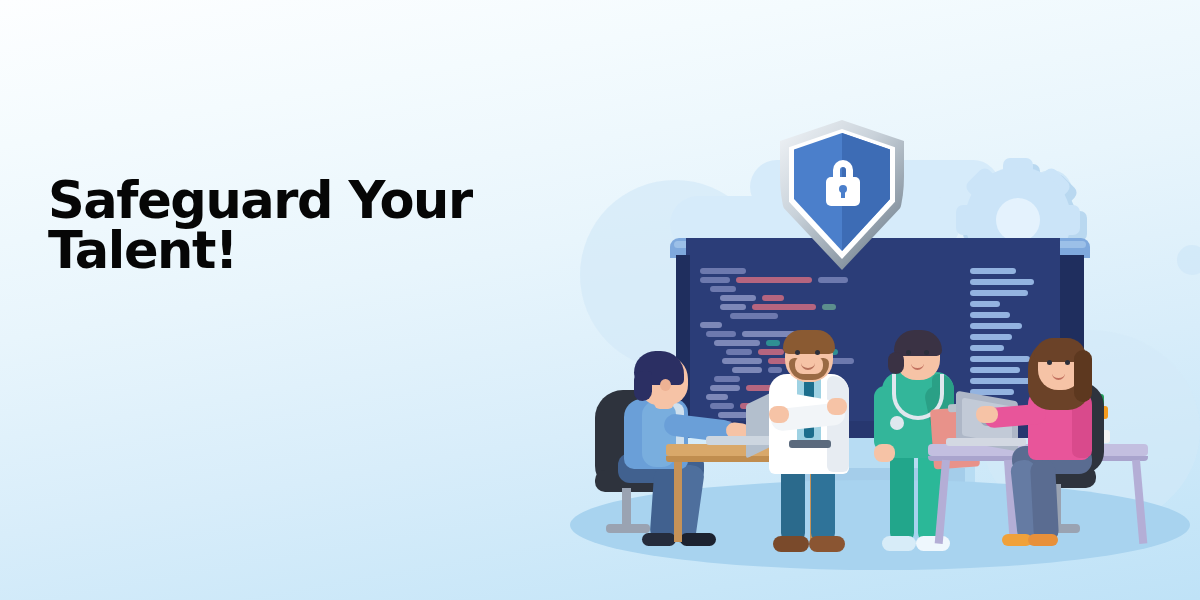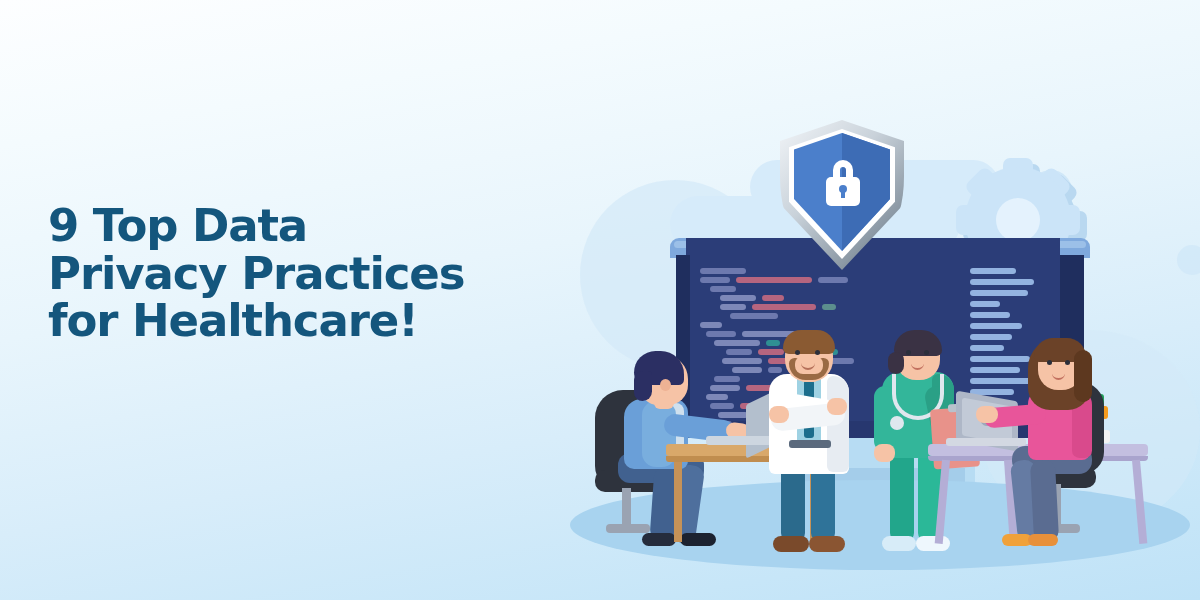--- a/index.html
+++ b/index.html
@@ -113,23 +113,22 @@
 
   
   .leg{position:absolute;}
 </style>
 </head>
 <body>
 
 <div id="banner">
 
   <div id="copy">
-    <h2 class="subheadline">9 Top Data
-Privacy Practices
-for Healthcare!</h2>
+    <h1 class="headline">Safeguard Your
+Talent!</h1>
   </div>
 
   <div id="art">
 
     <div class="abs bigblob" style="left:20px;top:180px;width:190px;height:190px;opacity:.75;"></div>
     <div class="abs bigblob" style="left:420px;top:330px;width:220px;height:200px;opacity:.55;"></div>
 
     <div class="abs cloud" style="left:190px;top:160px;width:250px;height:54px;"></div>
     <div class="abs cloud" style="left:110px;top:196px;width:290px;height:56px;"></div>
     <div class="abs circleDeco" style="left:470px;top:170px;width:42px;height:42px;"></div>

